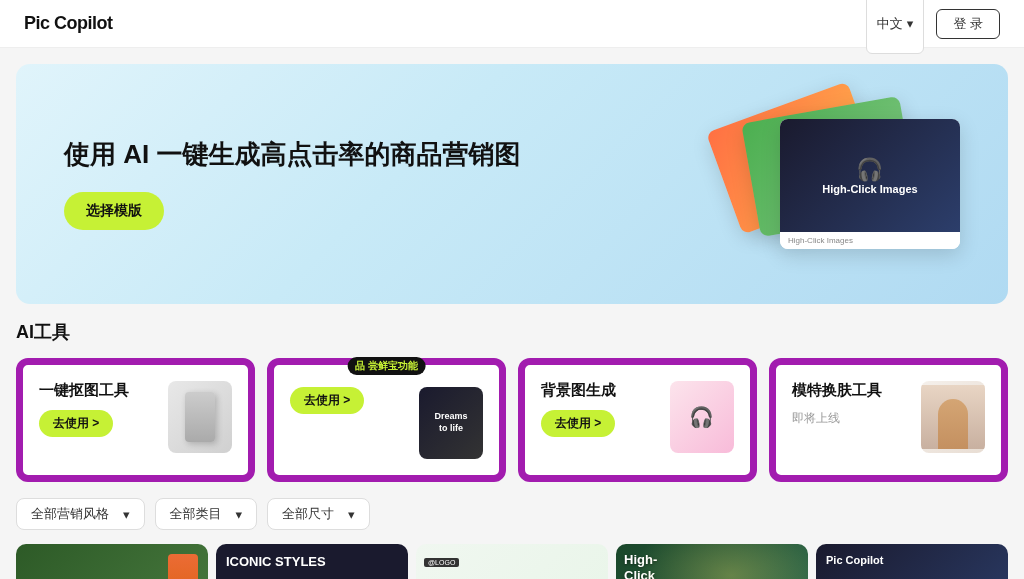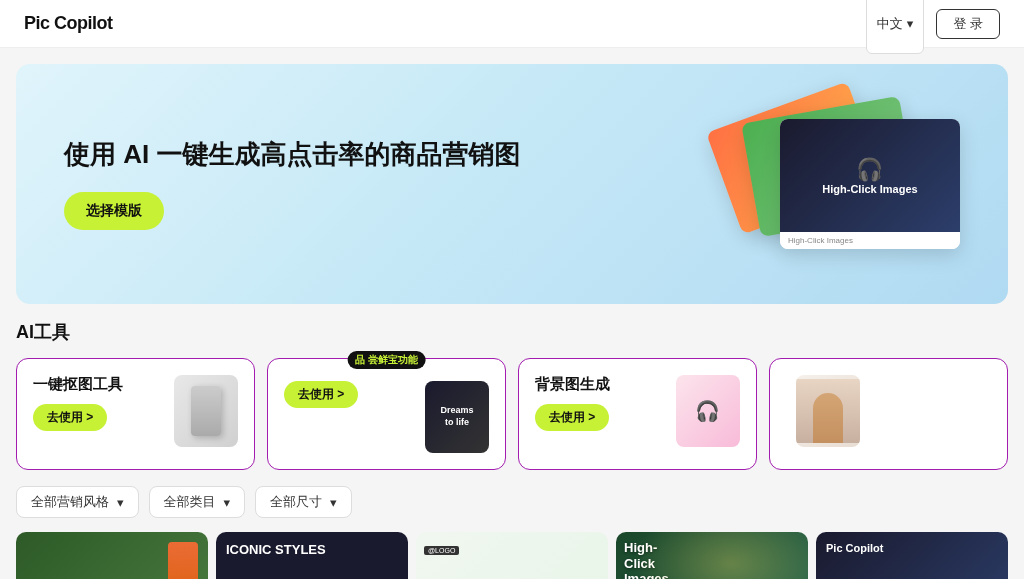--- a/index.html
+++ b/index.html
@@ -45,21 +45,21 @@
     .section { padding: 0 16px 16px; }
     .section-title { font-size: 18px; font-weight: 700; margin-bottom: 14px; color: #111; }
 
     
     .tools-grid {
       display: grid; grid-template-columns: repeat(4, 1fr); gap: 12px;
     }
     .tool-card {
       background: #fff; border-radius: 12px; padding: 16px;
       display: flex; align-items: flex-start; justify-content: space-between;
-      min-height: 90px; position: relative; border: 1px solid #a21caf;
+      min-height: 90px; position: relative; border: 7px solid #a21caf;
     }
     .tool-card-content { flex: 1; }
     .tool-name { font-size: 15px; font-weight: 600; margin-bottom: 10px; color: #111; }
     .tool-btn {
       background: #c6f135; color: #111; border: none; border-radius: 16px;
       padding: 5px 14px; font-size: 12px; font-weight: 600; cursor: pointer;
     }
     .tool-soon { font-size: 12px; color: #999; margin-top: 10px; }
     .tool-thumb {
       width: 64px; height: 72px; border-radius: 8px; overflow: hidden;
@@ -75,21 +75,21 @@
     .thumb-cutout { background: linear-gradient(135deg, #e8e8e8, #d0d0d0); }
     .thumb-translate { background: linear-gradient(135deg, #1a1a2e, #333); display: flex; align-items: center; justify-content: center; color: #fff; font-size: 11px; text-align: center; font-weight: 600; }
     .thumb-bg { background: linear-gradient(135deg, #fce4ec, #f8bbd9); }
     .thumb-model { background: linear-gradient(135deg, #f5f0eb, #e8ddd3); }
 
     
     .filters { display: flex; gap: 10px; margin-bottom: 14px; }
     .filter-select {
       border: 1px solid #ddd; border-radius: 8px; padding: 6px 14px;
       background: #fff; font-size: 13px; color: #333; cursor: pointer;
-      display: flex; align-items: center; gap: 8px;
+      display: flex; align-items: center; gap: 14px;
     }
 
     
     .templates-grid {
       display: grid; grid-template-columns: repeat(5, 1fr); gap: 8px;
       overflow: hidden;
     }
     .template-card {
       border-radius: 10px; overflow: hidden; height: 105px; position: relative; cursor: pointer;
     }
@@ -211,20 +211,24 @@
       <div class="tool-card-content">
         <div class="tool-name">背景图生成</div>
         <button class="tool-btn">去使用 &gt;</button>
       </div>
       <div class="tool-thumb thumb-bg" style="display:flex;align-items:center;justify-content:center;">
         <div style="font-size:20px;">🎧</div>
       </div>
     </div>
 
     <div class="tool-card">
+      <div class="tool-card-content">
+        <div class="tool-name">模特换肤工具</div>
+        <div class="tool-soon">即将上线</div>
+      </div>
       <div class="tool-thumb thumb-model" style="display:flex;align-items:center;justify-content:center;overflow:hidden;border-radius:8px;">
         <div style="width:64px;height:64px;background:linear-gradient(180deg,#e8d5c4,#c8b0a0);display:flex;align-items:flex-end;justify-content:center;">
           <div style="width:30px;height:50px;background:linear-gradient(180deg,#d4a574,#c49060);border-radius:15px 15px 0 0;"></div>
         </div>
       </div>
     </div>
 
   </div>
 </div>
 

